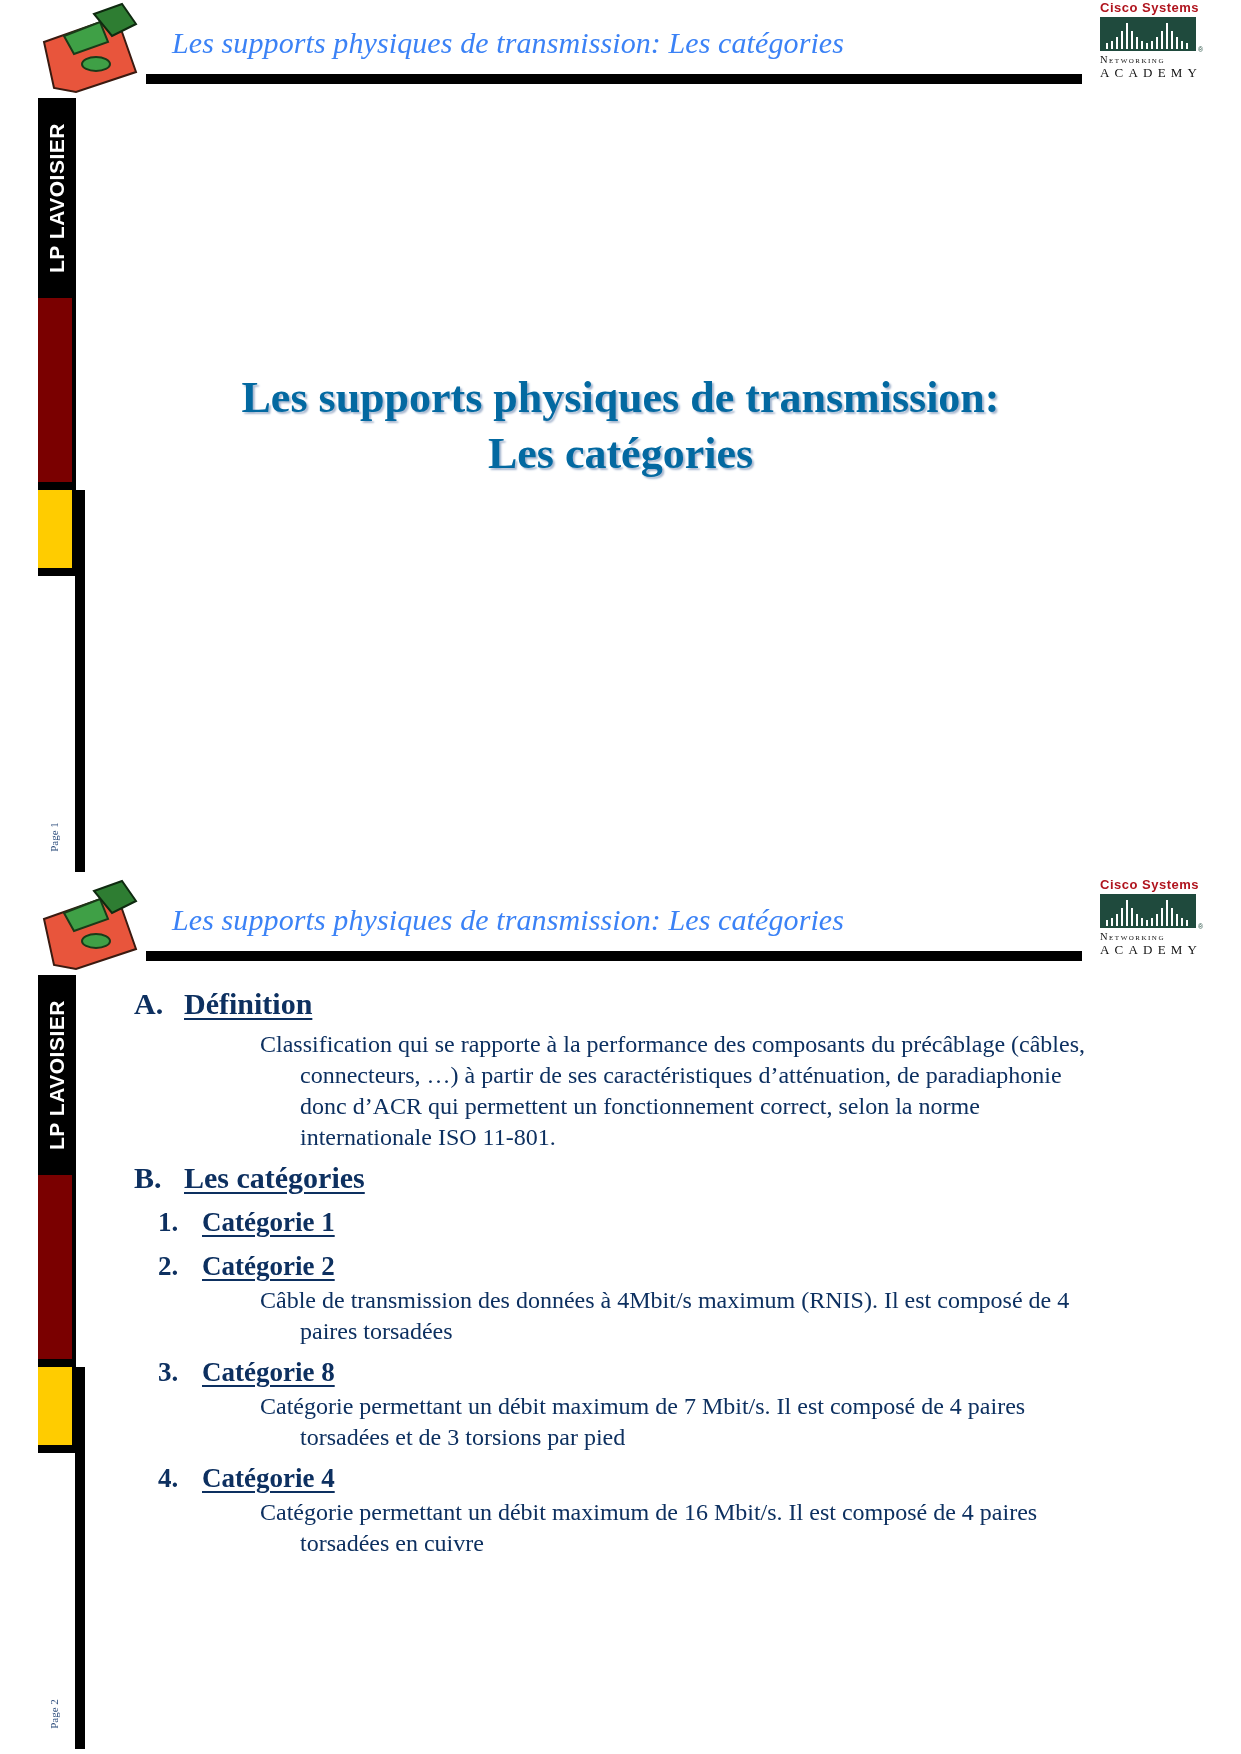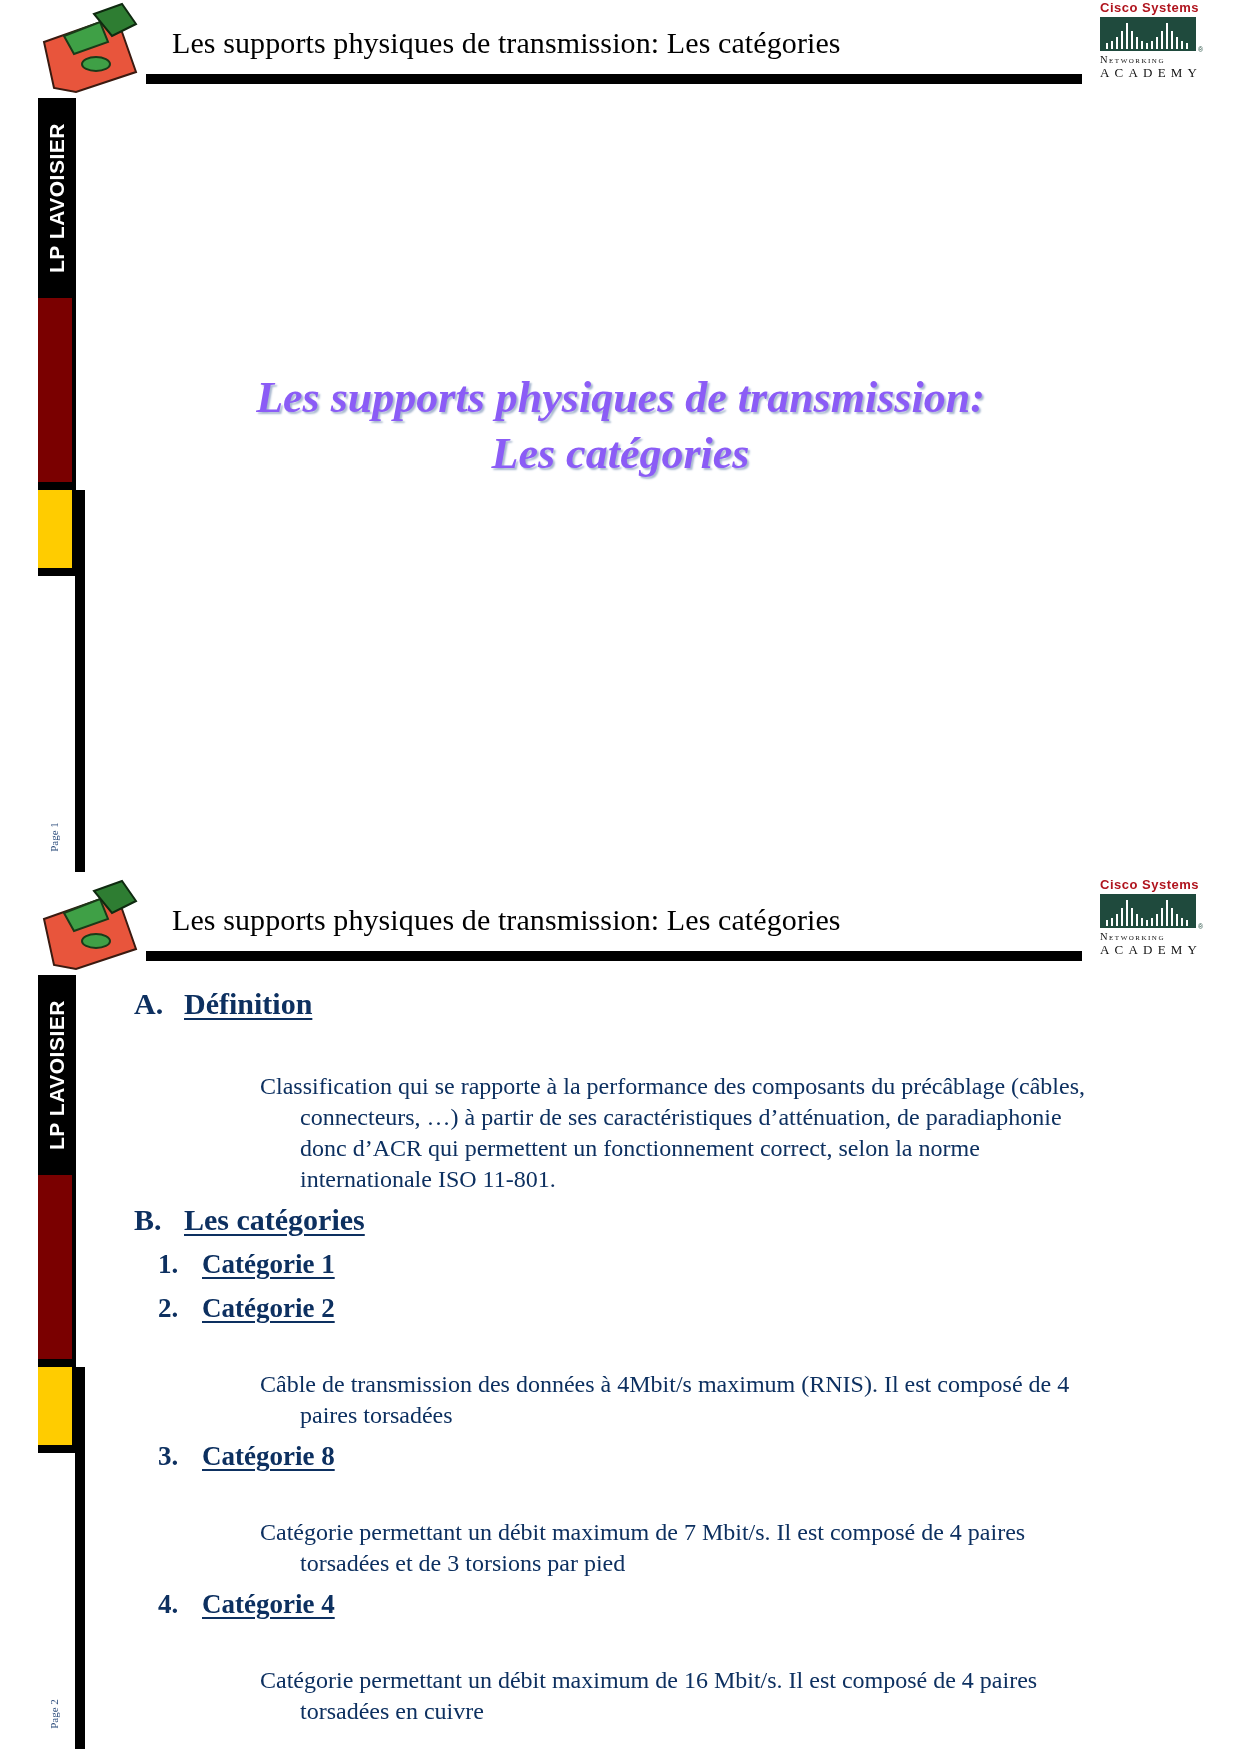--- a/index.html
+++ b/index.html
@@ -5,21 +5,21 @@
     * { margin: 0; padding: 0; box-sizing: border-box; }
     html, body { width: 1241px; height: 1754px; background: #ffffff; overflow: hidden; }
     body { position: relative; font-family: "Liberation Serif", serif; color: #0d3060; }
 
     .slide { position: absolute; left: 0; width: 1241px; height: 877px; }
     #slide1 { top: 0; }
     #slide2 { top: 877px; }
 
     
     .logo-floppy { position: absolute; left: 36px; top: 2px; width: 112px; height: 92px; }
-    .header-title { position: absolute; left: 172px; top: 26px; font-size: 30px; color: #000000; white-space: nowrap; letter-spacing: 0.1px; }
+    .header-title { position: absolute; left: 172px; top: 26px; font-size: 30px; color: #3b82f6; white-space: nowrap; letter-spacing: 0.1px; font-style: italic; }
     .header-rule { position: absolute; left: 146px; top: 74px; width: 936px; height: 10px; background: #000; }
     .cisco { position: absolute; left: 1100px; top: 0; width: 110px; height: 85px; }
     .cisco-top { font-family: "Liberation Sans", sans-serif; font-weight: bold; color: #b0141e; font-size: 13px; letter-spacing: 0.5px; text-align: left; white-space: nowrap; }
     .cisco-bars { margin-top: 2px; width: 96px; height: 34px; background: #1f4a3d; position: relative; overflow: hidden; }
     .cisco-bars i { position: absolute; bottom: 2px; width: 2px; background: #ffffff; }
     .cisco-reg { position: absolute; left: 98px; top: 46px; font-size: 7px; color: #1f4a3d; font-family: "Liberation Sans", sans-serif; }
     .cisco-net { font-size: 10.5px; letter-spacing: 1.5px; color: #111; margin-top: 3px; white-space: nowrap; font-variant: small-caps; }
     .cisco-acad { font-size: 13px; letter-spacing: 5.2px; color: #111; white-space: nowrap; }
 
     
@@ -30,28 +30,28 @@
     .sidebar-gap { position: absolute; left: 72px; top: 298px; width: 4px; height: 190px; background: #000; }
     .sidebar-sep1 { position: absolute; left: 38px; top: 482px; width: 38px; height: 8px; background: #000; }
     .sidebar-yellow { position: absolute; left: 38px; top: 490px; width: 34px; height: 78px; background: #ffcc00; }
     .sidebar-sep2 { position: absolute; left: 38px; top: 568px; width: 38px; height: 8px; background: #000; }
     .sidebar-line { position: absolute; left: 75px; top: 490px; width: 10px; height: 382px; background: #000; }
     .sidebar-right-edge { position: absolute; left: 72px; top: 490px; width: 4px; height: 86px; background: #000; }
     .page-num { position: absolute; left: 44px; top: 812px; width: 20px; height: 50px; display: flex; align-items: center; justify-content: center; }
     .page-num span { transform: rotate(-90deg); white-space: nowrap; font-size: 11px; color: #2a4a7a; }
 
     
-    .big-title { position: absolute; left: 0; width: 1241px; top: 370px; text-align: center; font-weight: bold; font-style: italic; font-size: 44px; line-height: 56px; color: #8b5cf6; text-shadow: 2px 2px 2px #a8b8d0; }
+    .big-title { position: absolute; left: 0; width: 1241px; top: 370px; text-align: center; font-weight: bold; font-size: 44px; line-height: 56px; color: #0369a1; text-shadow: 2px 2px 2px #a8b8d0; }
 
     
     .content { position: absolute; left: 134px; top: 108px; width: 960px; }
     .sec-head { font-size: 30px; font-weight: bold; color: #0d3060; display: flex; align-items: baseline; line-height: 38px; }
     .sec-head .lbl { width: 50px; }
     .sec-head .ttl { text-decoration: underline; text-underline-offset: 4px; text-decoration-thickness: 2px; }
-    .para { margin-left: 126px; font-size: 24px; line-height: 31px; color: #0d3060; padding-left: 40px; text-indent: -40px; margin-top: 42px; }
+    .para { margin-left: 126px; font-size: 24px; line-height: 31px; color: #0d3060; padding-left: 40px; text-indent: -40px; }
     .sub-head { font-size: 27px; font-weight: bold; color: #0d3060; display: flex; align-items: baseline; margin-left: 24px; line-height: 38px; }
     .sub-head .lbl { width: 44px; }
     .sub-head .ttl { text-decoration: underline; text-underline-offset: 4px; text-decoration-thickness: 2px; }
     .gap-s { height: 6px; }
   </style>
 </head>
 <body>
 
 <div class="slide" id="slide1">
   <svg class="logo-floppy" viewBox="0 0 112 92">

